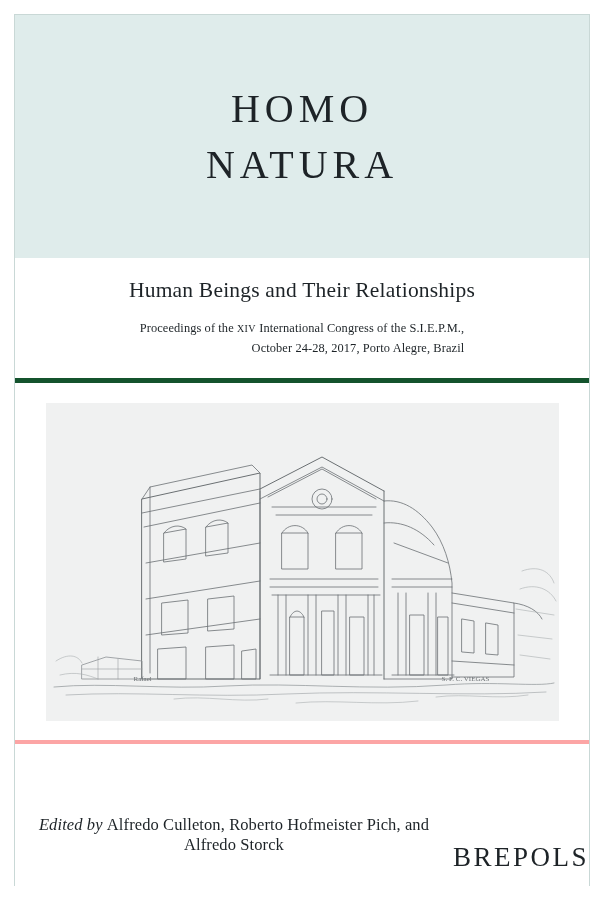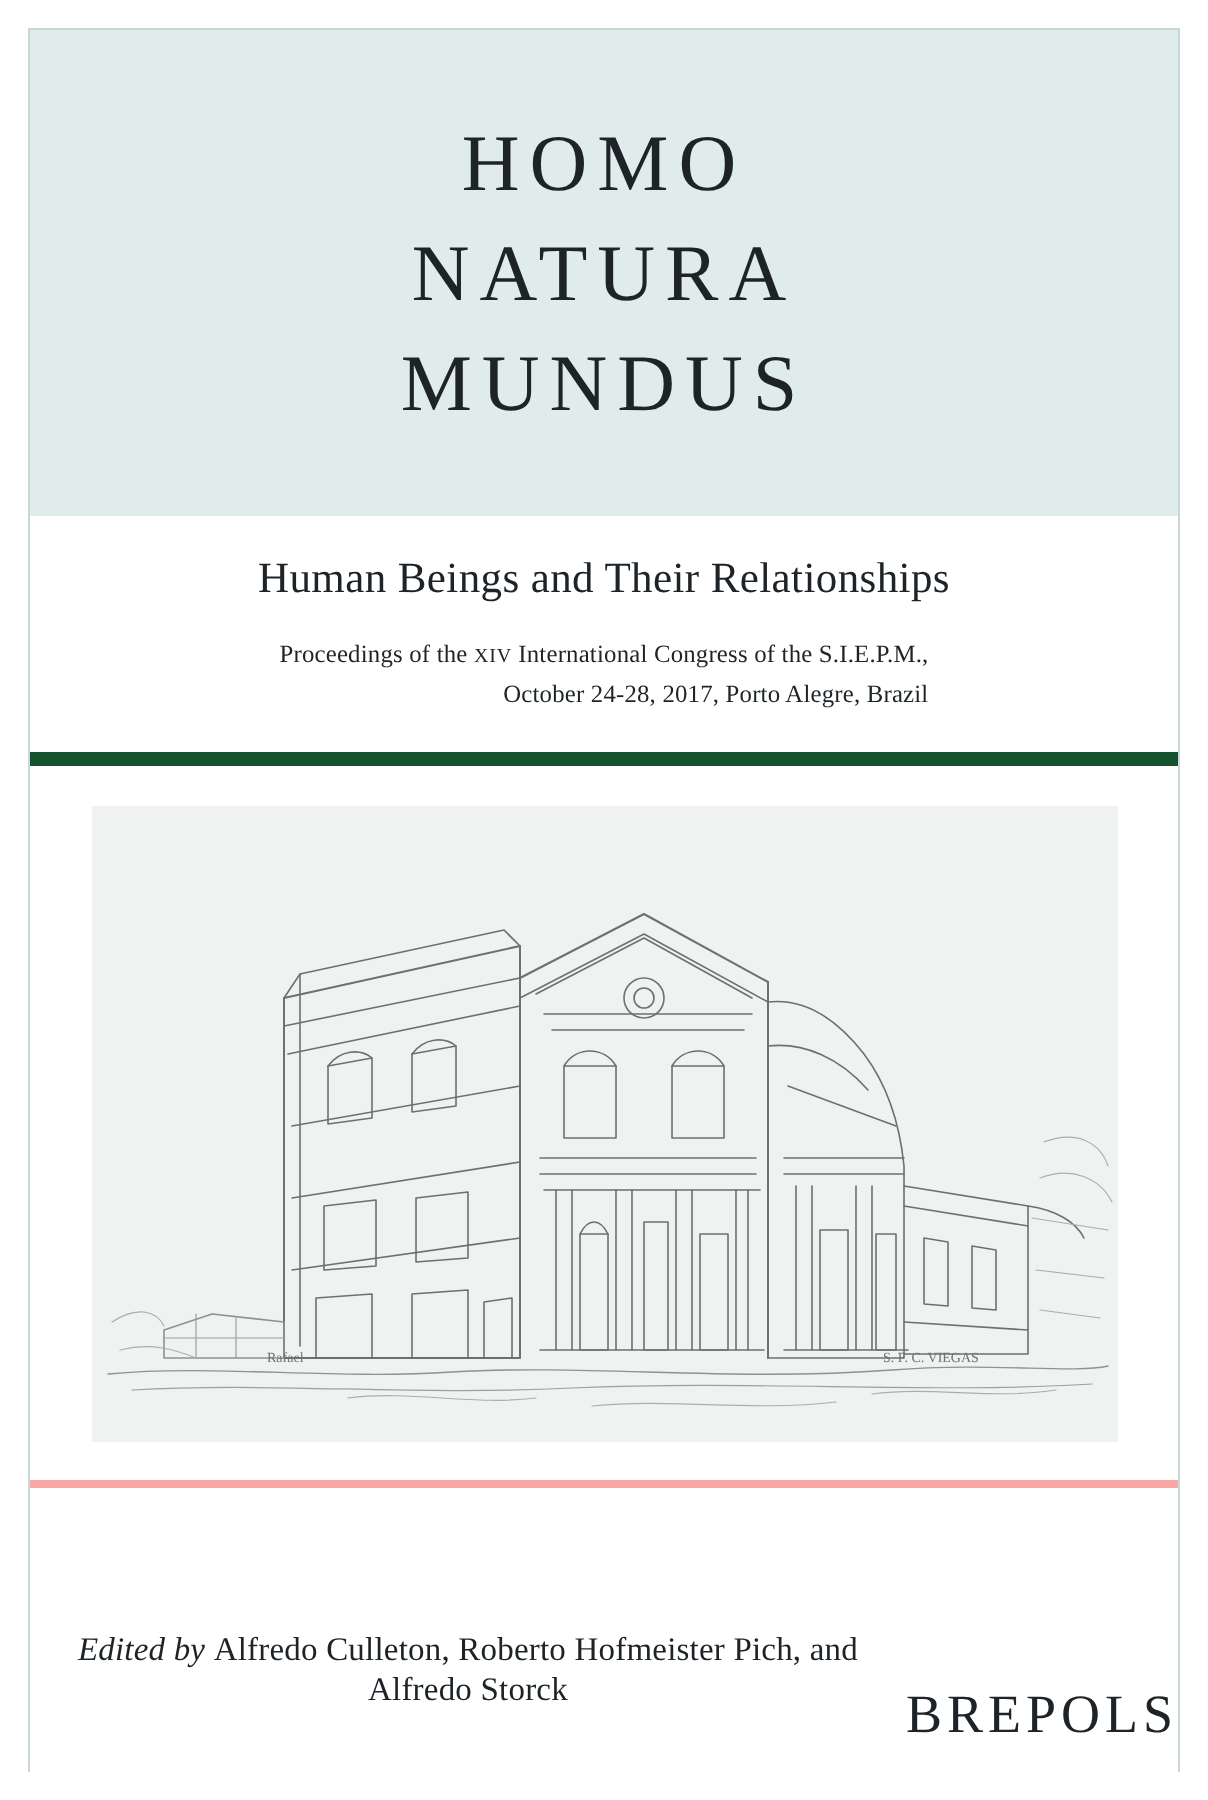--- a/index.html
+++ b/index.html
@@ -57,21 +57,21 @@
   }
 
   
   .subtitle-block {
     position: absolute;
     left: 15px;
     top: 258px;
     width: 574px;
     height: 125px;
     box-sizing: border-box;
-    border-bottom: 7px solid #14532d;
+    border-bottom: 5px solid #14532d;
     display: flex;
     flex-direction: column;
     align-items: center;
     justify-content: center;
     background: #ffffff;
   }
   .subtitle {
     font-size: 21.5px;
     color: #1d2327;
     letter-spacing: 0.2px;
@@ -155,21 +155,20 @@
 </head>
 <body>
 
 <div class="cover">
 
   <div class="frame"></div>
 
   <div class="title-panel">
     <div class="title-line">HOMO</div>
     <div class="title-line">NATURA</div>
-    <div class="title-line">MUNDUS</div>
   </div>
 
   <div class="subtitle-block">
     <div class="subtitle">Human Beings and Their Relationships</div>
     <div class="proceedings">
       <div><span>Proceedings of the </span><span class="sc">xiv</span><span> International Congress of the S.I.E.P.M.,</span></div>
       <div>October 24-28, 2017, Porto Alegre, Brazil</div>
     </div>
   </div>
 

